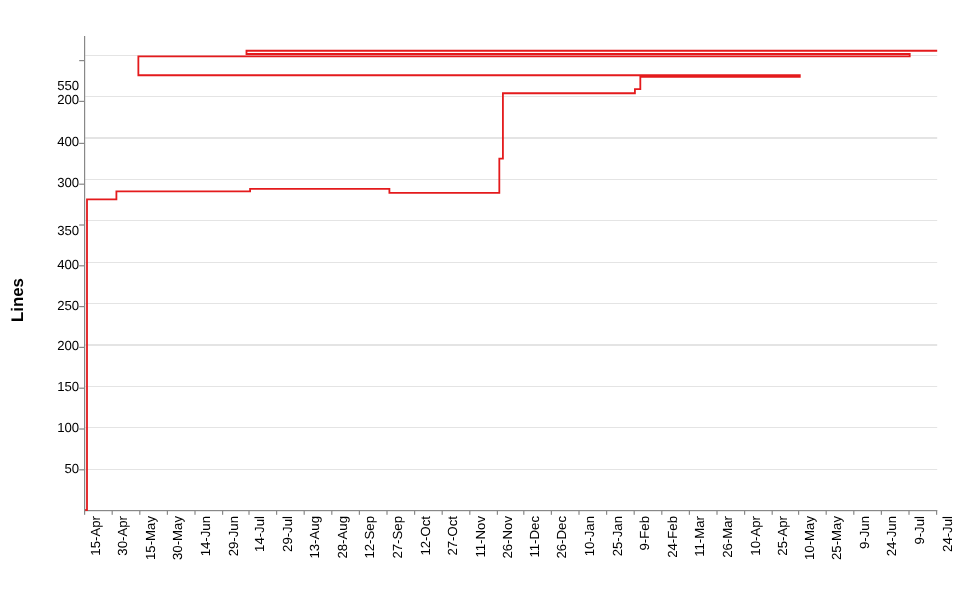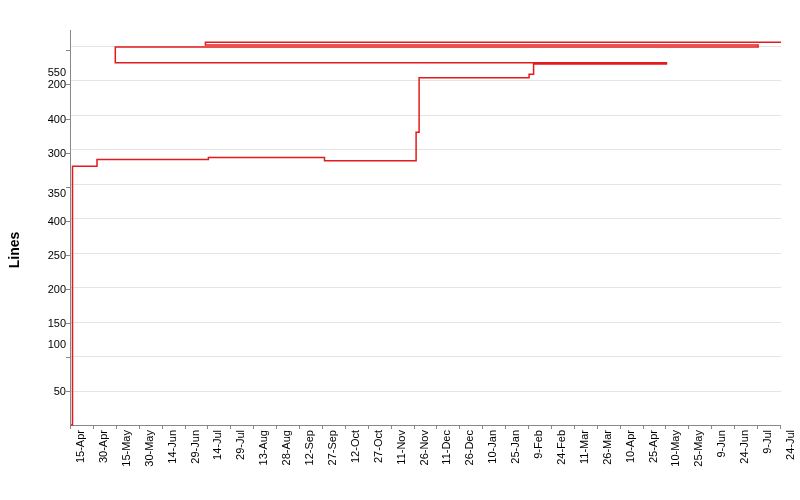--- a/index.html
+++ b/index.html
@@ -121,21 +121,21 @@
     </div>
 
   <div class="plot">
     <svg class="series" viewBox="0 0 710 395" preserveAspectRatio="none">
       <polyline id="series-path" points="0.0,395.0 1.5,395.0 1.5,136.2 22.9,136.2 22.9,136.2 26.0,136.2 26.0,129.4 114.5,129.4 114.5,129.4 137.4,129.4 137.4,127.4 251.9,127.4 251.9,127.4 253.5,127.4 253.5,130.8 343.5,130.8 343.5,130.8 345.1,130.8 345.1,102.2 348.1,102.2 348.1,47.7 435.2,47.7 435.2,47.7 458.1,47.7 458.1,44.3 462.6,44.3 462.6,34.1 595.5,34.1 595.5,32.7 44.3,32.7 44.3,17.0 687.1,17.0 687.1,15.0 134.4,15.0 134.4,12.3 710.0,12.3 710.0,12.3"></polyline>
     </svg>
   </div>
 
 <div class="ytick" style="bottom: 109.052px;">50</div>
     <div class="ytick-mark" style="top: 390.948px;"></div>
-    <div class="ytick" style="bottom: 156px;">100</div>
+    <div class="ytick" style="bottom: 143px;">100</div>
     <div class="ytick-mark" style="top: 356.897px;"></div>
     <div class="ytick" style="bottom: 177.155px;">150</div>
     <div class="ytick-mark" style="top: 322.845px;"></div>
     <div class="ytick" style="bottom: 211.207px;">200</div>
     <div class="ytick-mark" style="top: 288.793px;"></div>
     <div class="ytick" style="bottom: 245.259px;">250</div>
     <div class="ytick-mark" style="top: 254.741px;"></div>
     <div class="ytick" style="bottom: 279.31px;">400</div>
     <div class="ytick-mark" style="top: 220.69px;"></div>
     <div class="ytick" style="bottom: 307px;">350</div>

